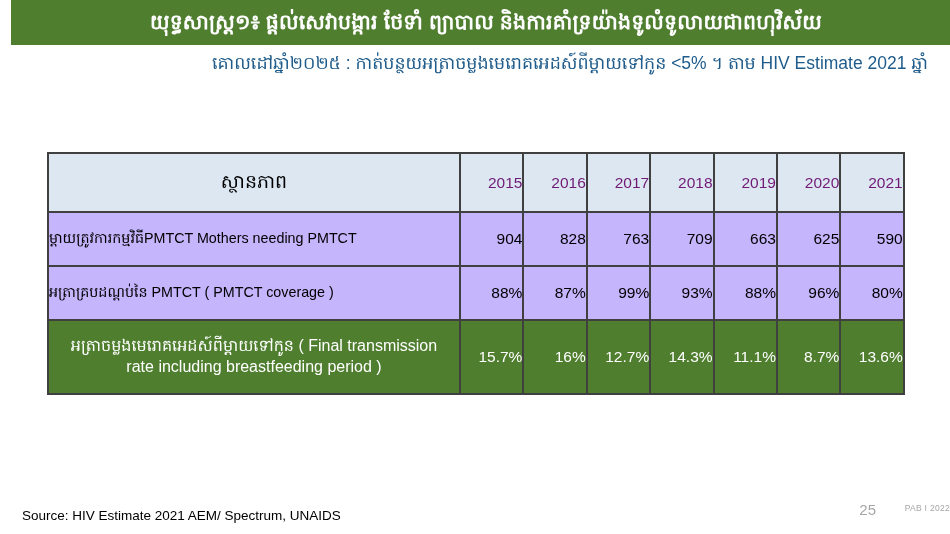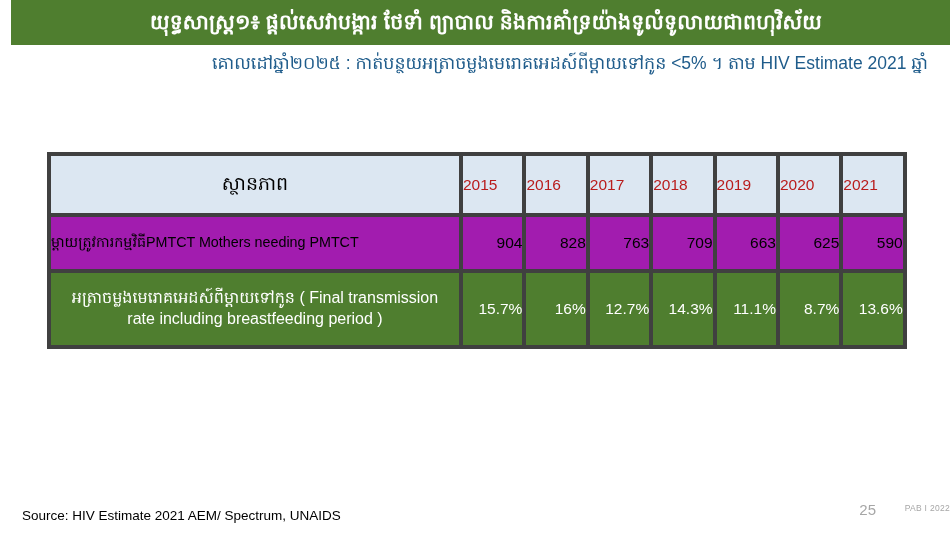--- a/index.html
+++ b/index.html
@@ -57,48 +57,48 @@
     left: 47px;
     top: 152px;
     width: 856px;
   }
   table.data-table {
     border-collapse: collapse;
     width: 856px;
     table-layout: fixed;
   }
   table.data-table td, table.data-table th {
-    border: 4px solid #404040;
+    border: 2px solid #404040;
     padding: 0;
     font-weight: normal;
   }
   .col-label { width: 412px; }
   .col-year  { width: 63.4px; }
 
   
   thead tr th {
     background: #dce7f2;
     height: 57px;
     vertical-align: middle;
   }
   th.hdr-label {
     text-align: center;
     font-size: 19px;
     color: #000000;
   }
   th.hdr-year {
-    text-align: left;
+    text-align: right;
     font-size: 15.5px;
-    color: #b91c1c;
+    color: #701a75;
   }
 
   
   tbody tr td {
     height: 52px;
-    background: #a21caf;
+    background: #c4b5fd;
     vertical-align: middle;
   }
   td.row-label {
     text-align: left;
     padding-left: 7px;
     padding-right: 4px;
     font-size: 14.3px;
     color: #000000;
     line-height: 1.25;
   }
@@ -190,20 +190,30 @@
       <tr>
         <td class="row-label">ម្ដាយត្រូវការកម្មវិធីPMTCT Mothers needing PMTCT</td>
         <td class="row-val">904</td>
         <td class="row-val">828</td>
         <td class="row-val">763</td>
         <td class="row-val">709</td>
         <td class="row-val">663</td>
         <td class="row-val">625</td>
         <td class="row-val">590</td>
       </tr>
+      <tr>
+        <td class="row-label">អត្រាគ្របដណ្ដប់នៃ PMTCT ( PMTCT coverage )</td>
+        <td class="row-val">88%</td>
+        <td class="row-val">87%</td>
+        <td class="row-val">99%</td>
+        <td class="row-val">93%</td>
+        <td class="row-val">88%</td>
+        <td class="row-val">96%</td>
+        <td class="row-val">80%</td>
+      </tr>
       <tr class="row-highlight">
         <td class="row-label">អត្រាចម្លងមេរោគអេដស៍ពីម្ដាយទៅកូន ( Final transmission rate including breastfeeding period )</td>
         <td class="row-val">15.7%</td>
         <td class="row-val">16%</td>
         <td class="row-val">12.7%</td>
         <td class="row-val">14.3%</td>
         <td class="row-val">11.1%</td>
         <td class="row-val">8.7%</td>
         <td class="row-val">13.6%</td>
       </tr>

